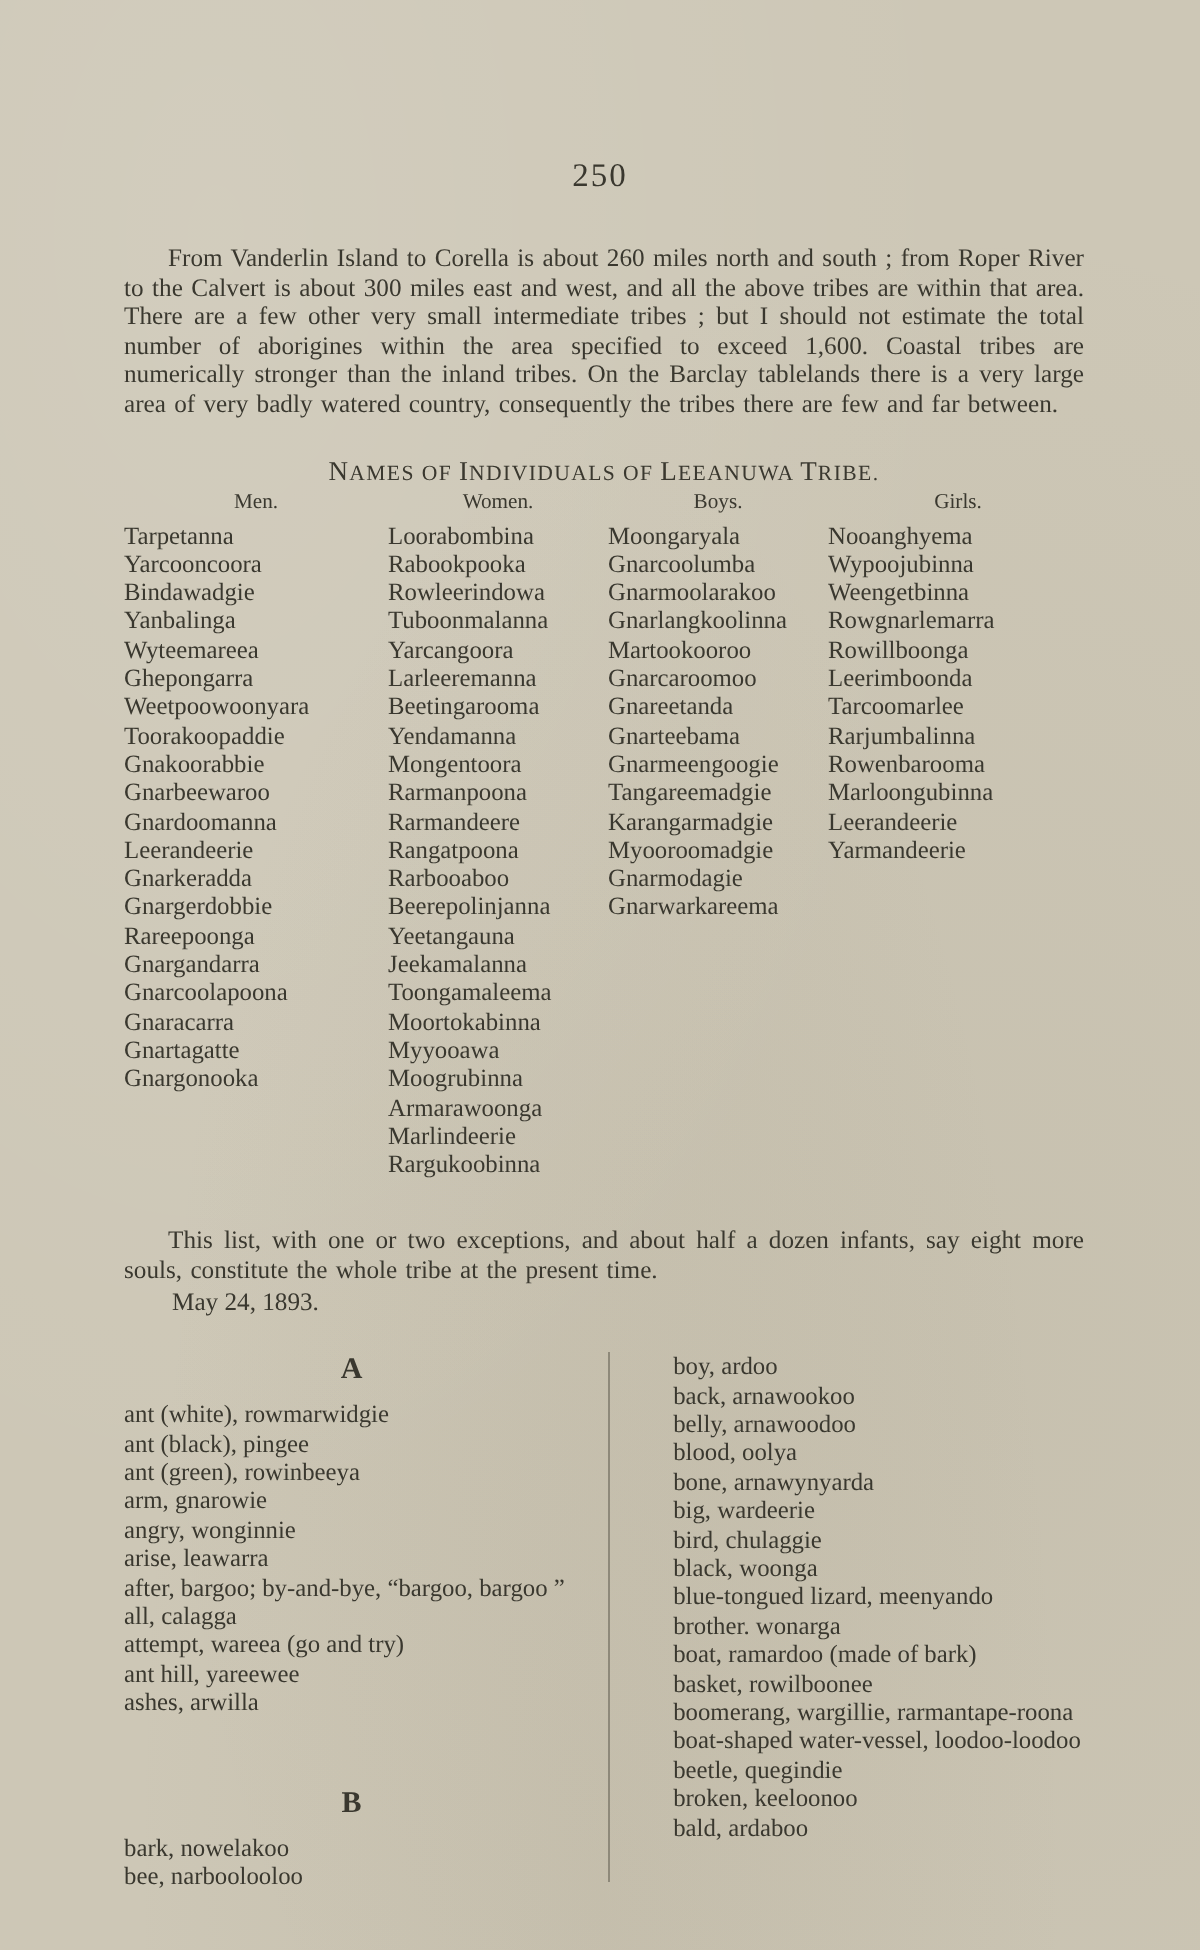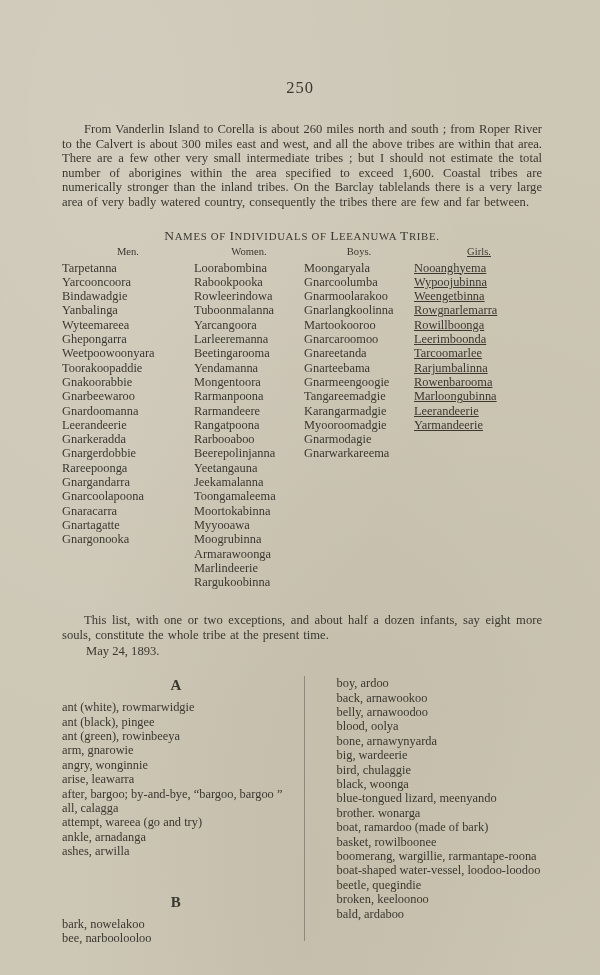--- a/index.html
+++ b/index.html
@@ -79,21 +79,21 @@
   .names-table td {
     vertical-align: top;
     font-size: 12.4px;
     line-height: 14.3px;
     padding: 0;
     white-space: nowrap;
   }
   .col-men   { width: 132px; }
   .col-women { width: 110px; }
   .col-boys  { width: 110px; }
-  .col-girls { width: 130px; text-decoration: underline; }
+  .col-girls { width: 130px; }
   .name-entry { display: block; }
   .date-line {
     font-size: 12.6px;
     margin: 1px 0 0 24px;
     line-height: 14.6px;
   }
   
   .glossary {
     margin: 18px 58px 0 62px;
     position: relative;
@@ -256,21 +256,21 @@
         <div>
             <div class="gentry">ant (white), rowmarwidgie</div>
             <div class="gentry">ant (black), pingee</div>
             <div class="gentry">ant (green), rowinbeeya</div>
             <div class="gentry">arm, gnarowie</div>
             <div class="gentry">angry, wonginnie</div>
             <div class="gentry">arise, leawarra</div>
             <div class="gentry">after, bargoo; by-and-bye, “bargoo, bargoo ”</div>
             <div class="gentry">all, calagga</div>
             <div class="gentry">attempt, wareea (go and try)</div>
-            <div class="gentry">ankle, arnadanga</div>
+            <div class="gentry">ant hill, yareewee</div>
             <div class="gentry">ashes, arwilla</div>
           </div>
         <div class="letter-head spaced">B</div>
         <div>
             <div class="gentry">bark, nowelakoo</div>
             <div class="gentry">bee, narboolooloo</div>
           </div>
       </div>
 
       <div class="gcol gcol-right">

